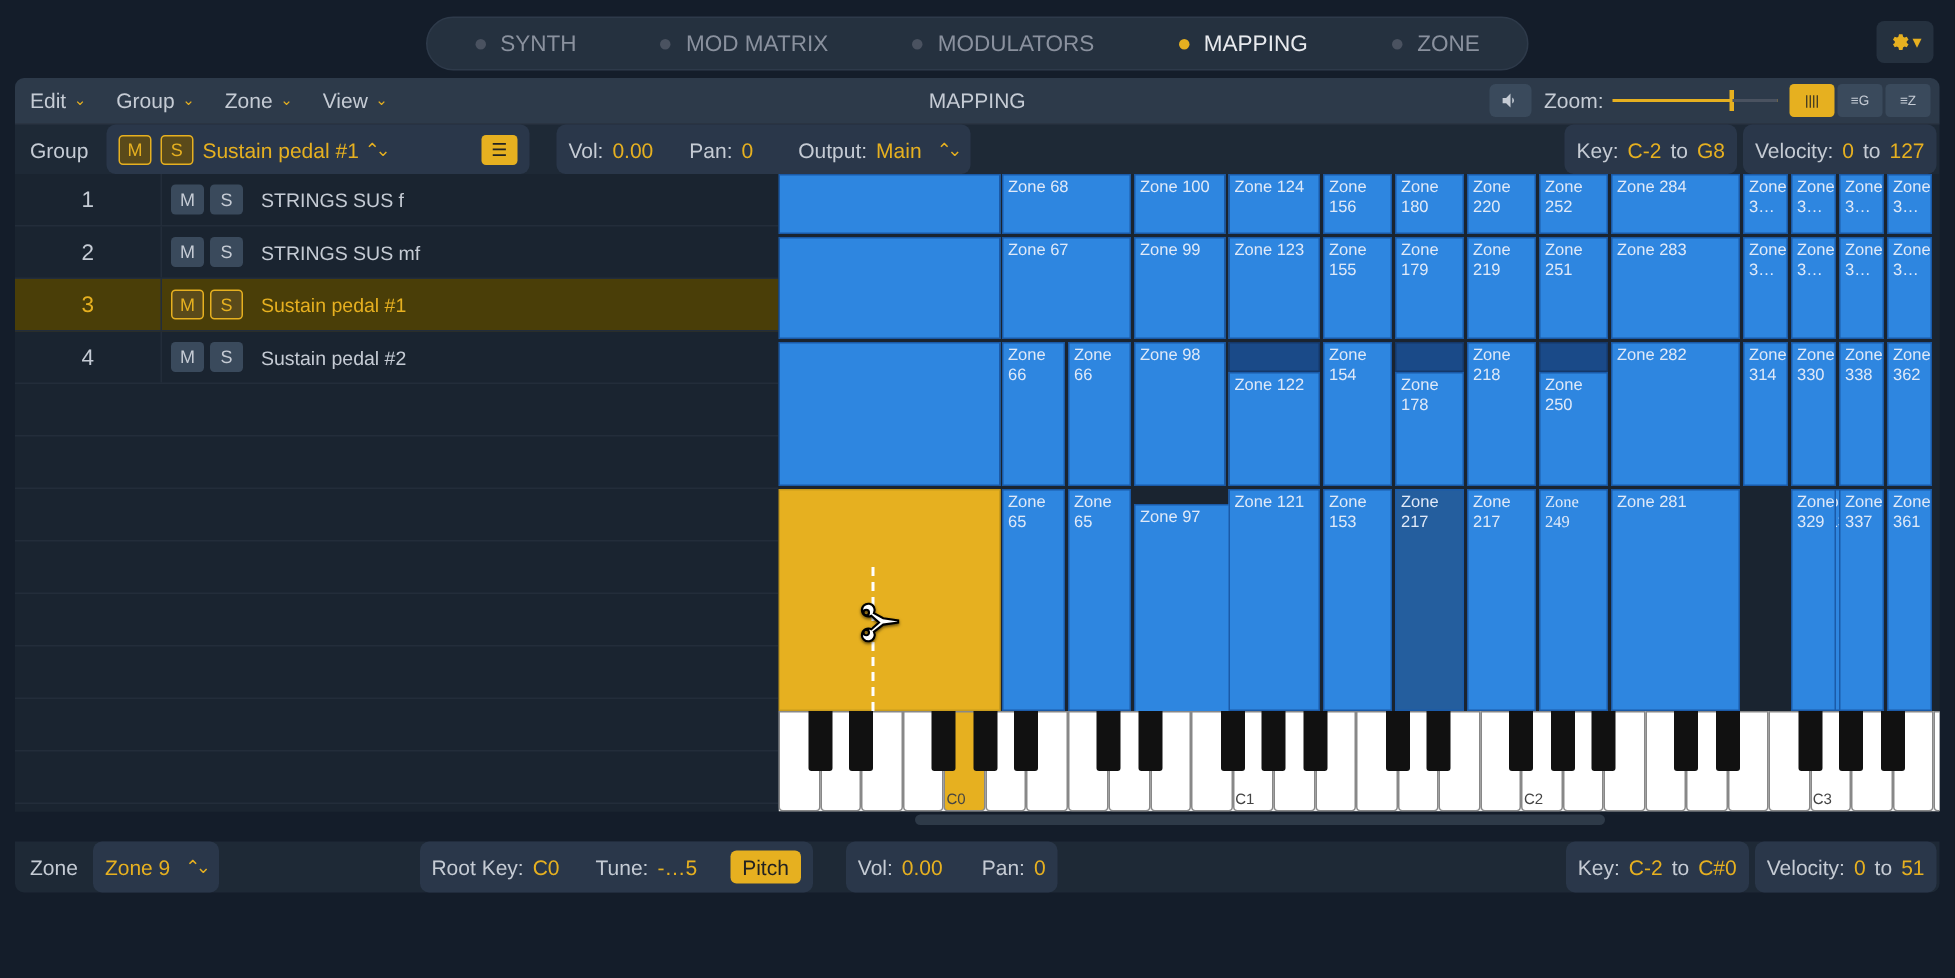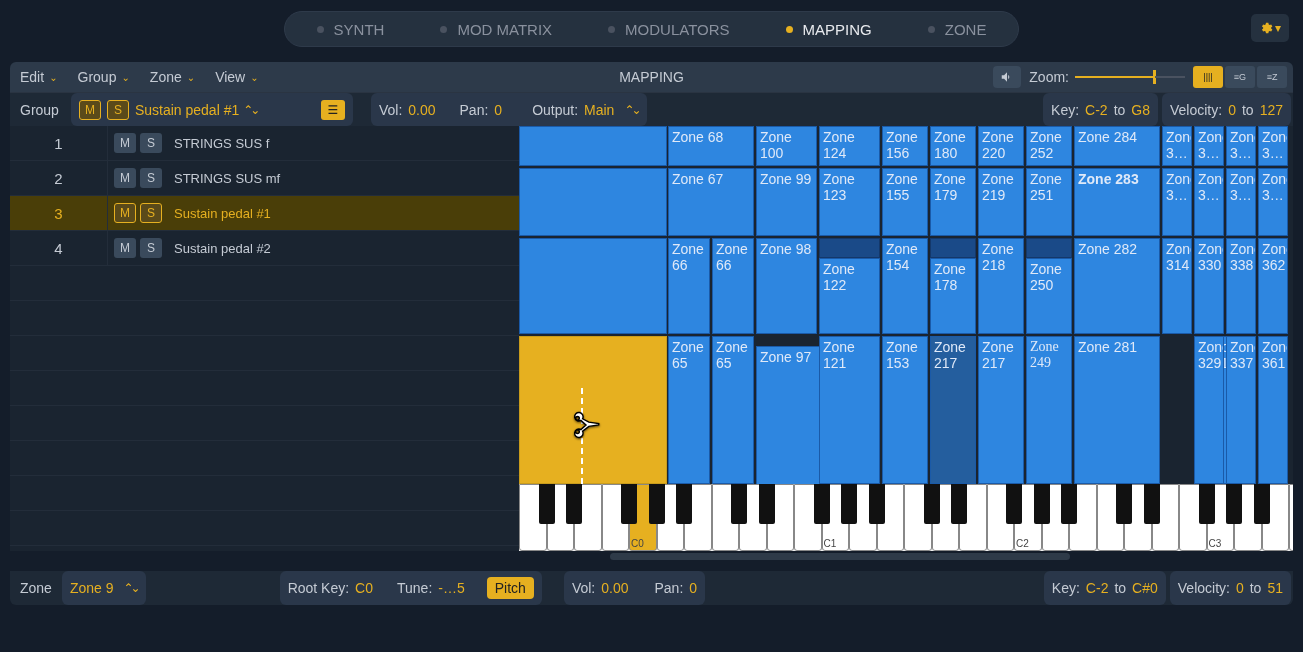--- a/index.html
+++ b/index.html
@@ -27,21 +27,21 @@
   .tabs{display:flex;justify-content:center;align-items:center;height:46px;position:relative;}
   .tablist{display:flex;background:var(--bg2);border-radius:22px;height:36px;align-items:center;padding:0 4px;border:1px solid #2e3a4a;}
   .tab{display:flex;align-items:center;padding:0 28px;height:30px;color:var(--txt-dim);font-size:15px;cursor:pointer;position:relative;}
   .tab .dot{width:7px;height:7px;border-radius:50%;background:#4a5260;margin-right:10px;}
   .tab.active{color:var(--txt-white);}
   .tab.active .dot{background:var(--amber);}
   .gear{position:absolute;right:4px;top:8px;width:38px;height:28px;background:var(--bg2);border-radius:5px;display:flex;align-items:center;justify-content:center;color:var(--amber);font-size:12px;cursor:pointer;}
   .gear svg{width:14px;height:14px;margin-right:2px;}
   
   
-  .menubar{display:flex;align-items:center;height:30px;background:#2d3a4a;margin-top:10px;border-radius:6px 6px 0 0;position:relative;}
+  .menubar{display:flex;align-items:center;height:30px;background:#2d3a4a;border-radius:6px 6px 0 0;position:relative;}
   .mbtn{display:flex;align-items:center;padding:0 10px;height:100%;color:var(--txt);font-size:14px;cursor:pointer;}
   .mbtn .chev{color:var(--amber);margin-left:5px;font-size:10px;}
   .mtitle{position:absolute;left:50%;transform:translateX(-50%);color:var(--txt);font-size:14px;}
   .mright{position:absolute;right:6px;display:flex;align-items:center;gap:8px;}
   .spk{width:28px;height:22px;background:#3a4a5c;border-radius:4px;display:flex;align-items:center;justify-content:center;cursor:pointer;}
   .spk svg{width:14px;height:14px;fill:var(--txt);}
   .zoom{display:flex;align-items:center;color:var(--txt);font-size:14px;}
   .zslider{width:110px;height:14px;margin-left:6px;position:relative;}
   .zslider::before{content:'';position:absolute;top:6px;left:0;right:0;height:2px;background:var(--amber);}
   .zslider::after{content:'';position:absolute;top:6px;right:0;width:30px;height:2px;background:#4a5260;}
@@ -72,21 +72,21 @@
   .row.selected{background:#4a3e08;}
   .rnum{width:98px;text-align:center;color:var(--txt);font-size:15px;border-right:1px solid #232d3a;height:100%;display:flex;align-items:center;justify-content:center;}
   .row.selected .rnum, .row.selected .rname{color:var(--amber);}
   .rms{display:flex;gap:4px;padding:0 6px;}
   .rname{color:var(--txt);font-size:13px;padding-left:6px;}
   
   .canvas{flex:1;position:relative;background:#1a2430;overflow:hidden;}
   
   
   .zonegrid{position:absolute;top:0;left:0;right:0;height:358px;}
-  .zone{position:absolute;background:var(--blue);border:1px solid #1a5aa8;color:#dfe9f8;font-size:14px;padding:2px 3px;overflow:hidden;line-height:1.15;}
+  .zone{position:absolute;background:var(--blue);border:1px solid #1a5aa8;color:#dfe9f8;font-size:11px;padding:2px 3px;overflow:hidden;line-height:1.15;}
   .zone.g{background:#245e9e;}
   .zsel{background:var(--amber)!important;border-color:var(--amber-d)!important;}
   
   
   .keyboard{position:absolute;bottom:0;left:0;right:0;height:67px;background:#eee;}
   .whitek{position:absolute;top:0;bottom:0;background:#fff;border:1px solid #888;border-radius:0 0 3px 3px;}
   .whitek.hi{background:var(--amber);}
   .blackk{position:absolute;top:0;height:40px;background:#111;border-radius:0 0 2px 2px;z-index:2;}
   .oct{position:absolute;bottom:2px;font-size:10px;color:#444;z-index:3;}
   
@@ -277,21 +277,21 @@
           <div class="zone" style="left: 739px; top: 0px; width: 30px; height: 40px;">Zone 3…</div>
           <div class="zone" style="left: 0px; top: 0px; width: 148px; height: 40px;"></div>
           <div class="zone" style="left: 0px; top: 42px; width: 148px; height: 68px;"></div>
           <div class="zone" style="left: 149px; top: 42px; width: 86px; height: 68px;">Zone 67</div>
           <div class="zone" style="left: 237px; top: 42px; width: 61px; height: 68px;">Zone 99</div>
           <div class="zone" style="left: 300px; top: 42px; width: 61px; height: 68px;">Zone 123</div>
           <div class="zone" style="left: 363px; top: 42px; width: 46px; height: 68px;">Zone 155</div>
           <div class="zone" style="left: 411px; top: 42px; width: 46px; height: 68px;">Zone 179</div>
           <div class="zone" style="left: 459px; top: 42px; width: 46px; height: 68px;">Zone 219</div>
           <div class="zone" style="left: 507px; top: 42px; width: 46px; height: 68px;">Zone 251</div>
-          <div class="zone" style="left: 555px; top: 42px; width: 86px; height: 68px; font-weight: bold;">Zone 283</div>
+          <div class="zone" style="left: 555px; top: 42px; width: 86px; height: 68px;">Zone 283</div>
           <div class="zone" style="left: 643px; top: 42px; width: 30px; height: 68px;">Zone 3…</div>
           <div class="zone" style="left: 675px; top: 42px; width: 30px; height: 68px;">Zone 3…</div>
           <div class="zone" style="left: 707px; top: 42px; width: 30px; height: 68px;">Zone 3…</div>
           <div class="zone" style="left: 739px; top: 42px; width: 30px; height: 68px;">Zone 3…</div>
           <div class="zone" style="left: 0px; top: 112px; width: 148px; height: 96px;"></div>
           <div class="zone" style="left: 149px; top: 112px; width: 42px; height: 96px;">Zone 66</div>
           <div class="zone" style="left: 193px; top: 112px; width: 42px; height: 96px;">Zone 66</div>
           <div class="zone" style="left: 237px; top: 112px; width: 61px; height: 96px;">Zone 98</div>
           <div class="zone" style="left: 300px; top: 132px; width: 61px; height: 76px;">Zone 122</div>
           <div class="zone" style="left: 363px; top: 112px; width: 46px; height: 96px;">Zone 154</div>

